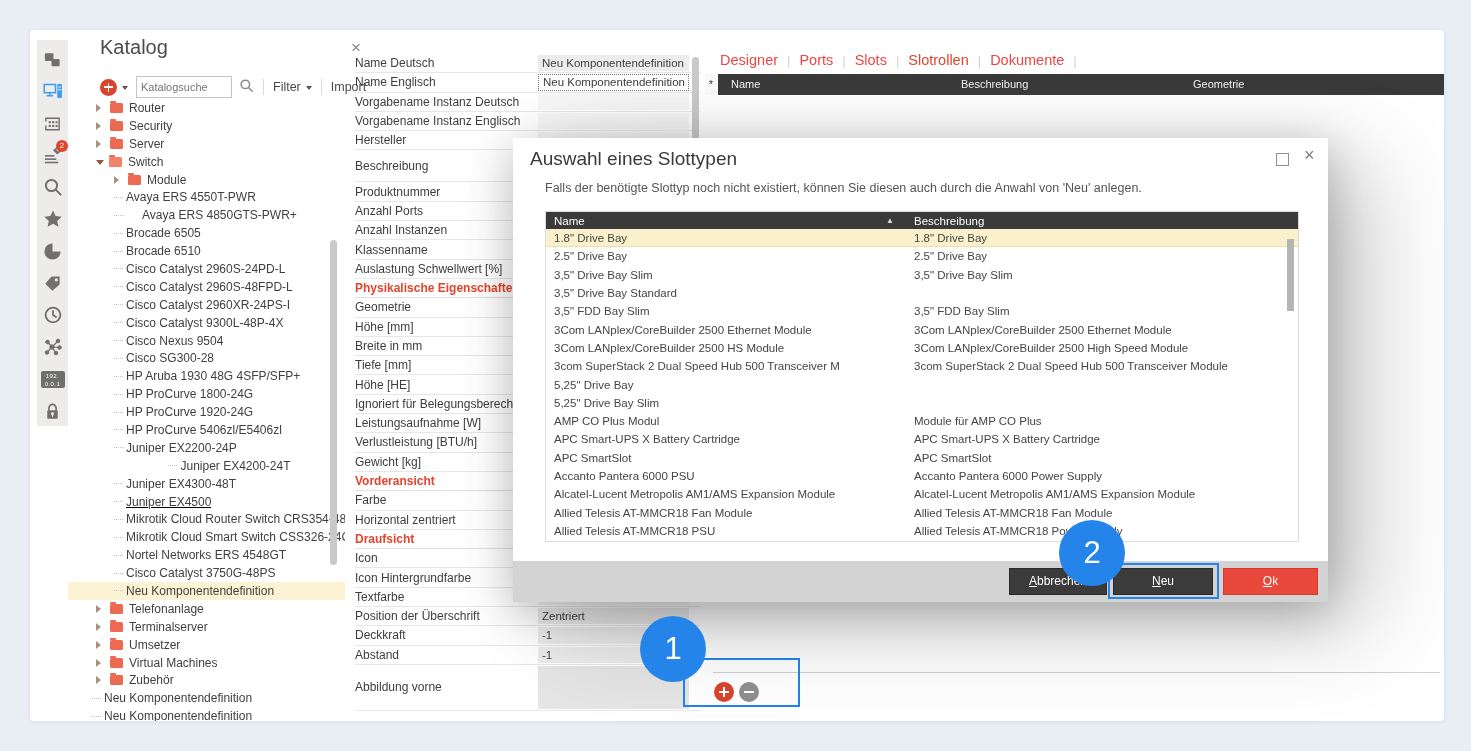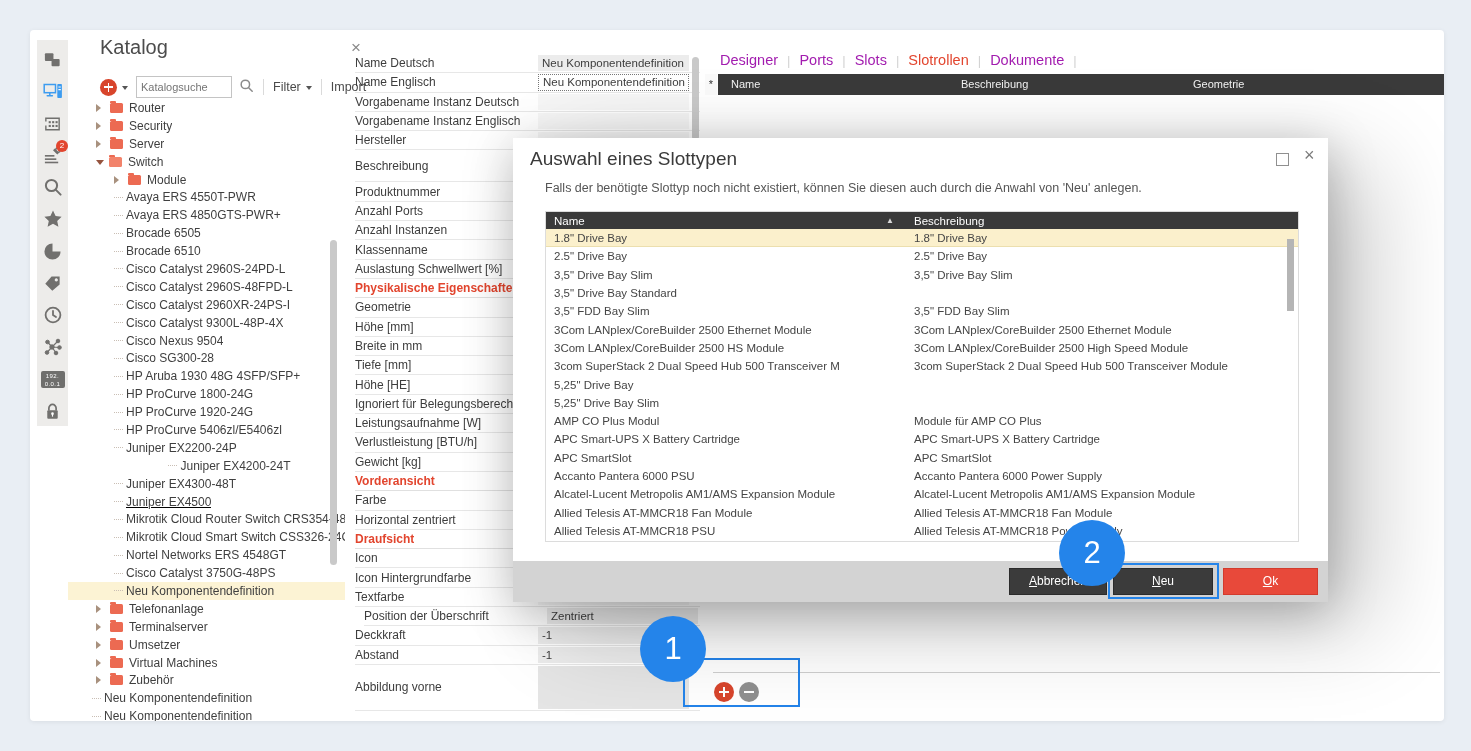--- a/index.html
+++ b/index.html
@@ -46,21 +46,21 @@
   .phead .plabel{color:#e2452e;font-weight:bold;}
   .phead{border-bottom:1px solid #e0e0e0;}
   .pval{position:absolute;left:183px;top:1px;width:151px;background:#f6f6f6;font-size:11.5px;color:#3d3d3d;padding:1px 4px;box-sizing:border-box;white-space:nowrap;overflow:hidden;display:flex;align-items:center;}
   .pval.filled{background:#ececec;}
   .pval.focused{background:#fff;border:1px dotted #777;}
   .pval.big{background:#e5e5e5;}
   .props-scroll{position:absolute;left:337px;top:3px;width:7px;height:83px;background:#c9c9c9;border-radius:4px;}
 
   
   .tabs{position:absolute;left:690px;top:20px;height:20px;display:flex;align-items:center;}
-  .tab{font-size:14.5px;color:#a21caf;}
+  .tab{font-size:14.5px;color:#ef4444;}
   .tab.active{color:#e2452e;}
   .tab-sep{margin:0 9px;color:#d2d2d2;font-size:13px;}
   .tab-sep::after{content:"|";}
   .newrow-cell{position:absolute;left:675px;top:44px;width:12px;height:21px;background:#fafafa;font-size:11px;color:#333;text-align:center;line-height:21px;}
   .grid-header{position:absolute;left:688px;top:44px;width:726px;height:21px;background:#3a3a3a;}
   .grid-header span{position:absolute;top:0;line-height:21px;font-size:11px;color:#f2f2f2;}
   .divider-line{position:absolute;left:683px;top:642px;width:727px;height:1px;background:#cfcfcf;}
   .anno-box{position:absolute;border:2px solid #2484ea;box-sizing:border-box;}
   .box1{left:653px;top:628px;width:117px;height:49px;}
   .box2{left:1078px;top:533px;width:111px;height:36px;z-index:15;}
@@ -239,21 +239,21 @@
         </div>
         <div class="tree-row" style="padding-left: 46px;">
           <span class="arrow"></span>
           <span class="folder"></span>
           <span class="tlabel">Module</span>
         </div>
         <div class="tree-row" style="padding-left: 46px;">
           <span class="tguide"></span>
           <span class="tlabel">Avaya ERS 4550T-PWR</span>
         </div>
-        <div class="tree-row" style="padding-left: 46px;">
+        <div class="tree-row" style="padding-left: 46px; gap: 16px;">
           <span class="tguide"></span>
           <span class="tlabel">Avaya ERS 4850GTS-PWR+</span>
         </div>
         <div class="tree-row" style="padding-left: 46px;">
           <span class="tguide"></span>
           <span class="tlabel">Brocade 6505</span>
         </div>
         <div class="tree-row" style="padding-left: 46px;">
           <span class="tguide"></span>
           <span class="tlabel">Brocade 6510</span>
@@ -475,21 +475,21 @@
           <div class="pval" style="height: 16.3px;"></div>
         </div>
         <div class="prow" style="height: 19.3px;">
           <span class="plabel">Icon Hintergrundfarbe</span>
           <div class="pval" style="height: 16.3px;"></div>
         </div>
         <div class="prow" style="height: 19.3px;">
           <span class="plabel">Textfarbe</span>
           <div class="pval" style="height: 16.3px;"></div>
         </div>
-        <div class="prow" style="height: 19.3px; margin-left: 9px;">
+        <div class="prow" style="height: 19.3px;">
           <span class="plabel">Position der Überschrift</span>
           <div class="pval filled" style="height: 16.3px; text-align: right;">Zentriert</div>
         </div>
         <div class="prow" style="height: 19.3px;">
           <span class="plabel">Deckkraft</span>
           <div class="pval filled" style="height: 16.3px;">-1</div>
         </div>
         <div class="prow" style="height: 19.3px;">
           <span class="plabel">Abstand</span>
           <div class="pval filled" style="height: 16.3px;">-1</div>

